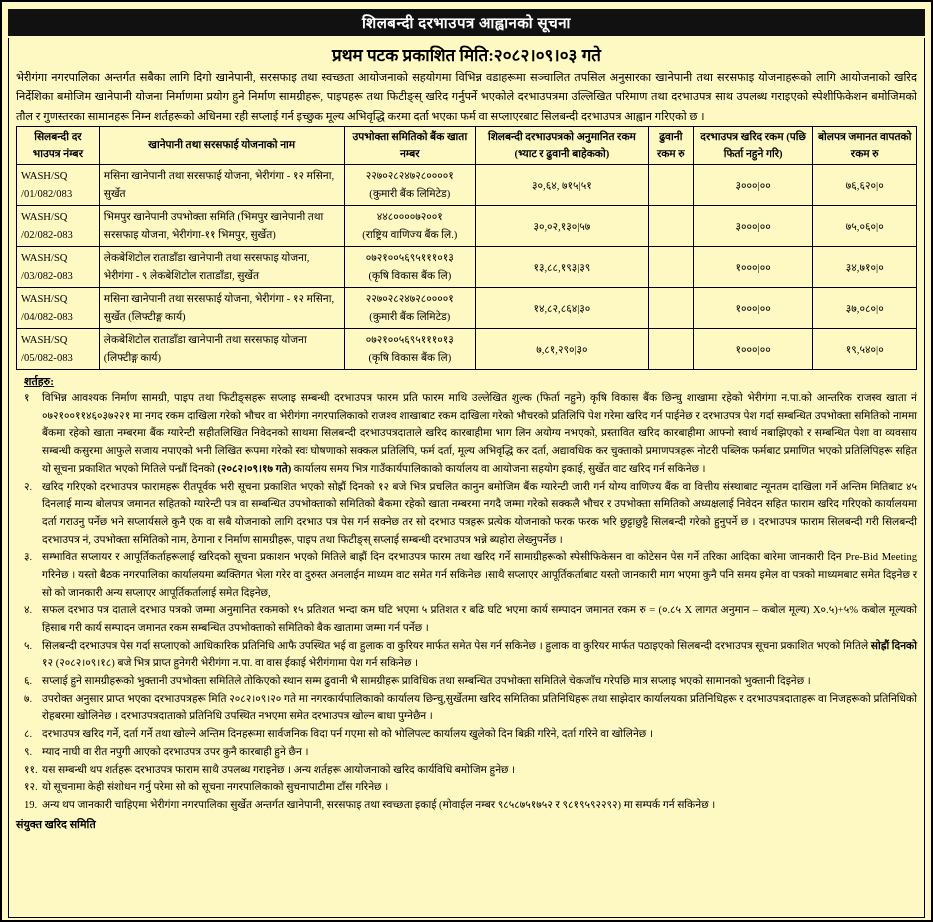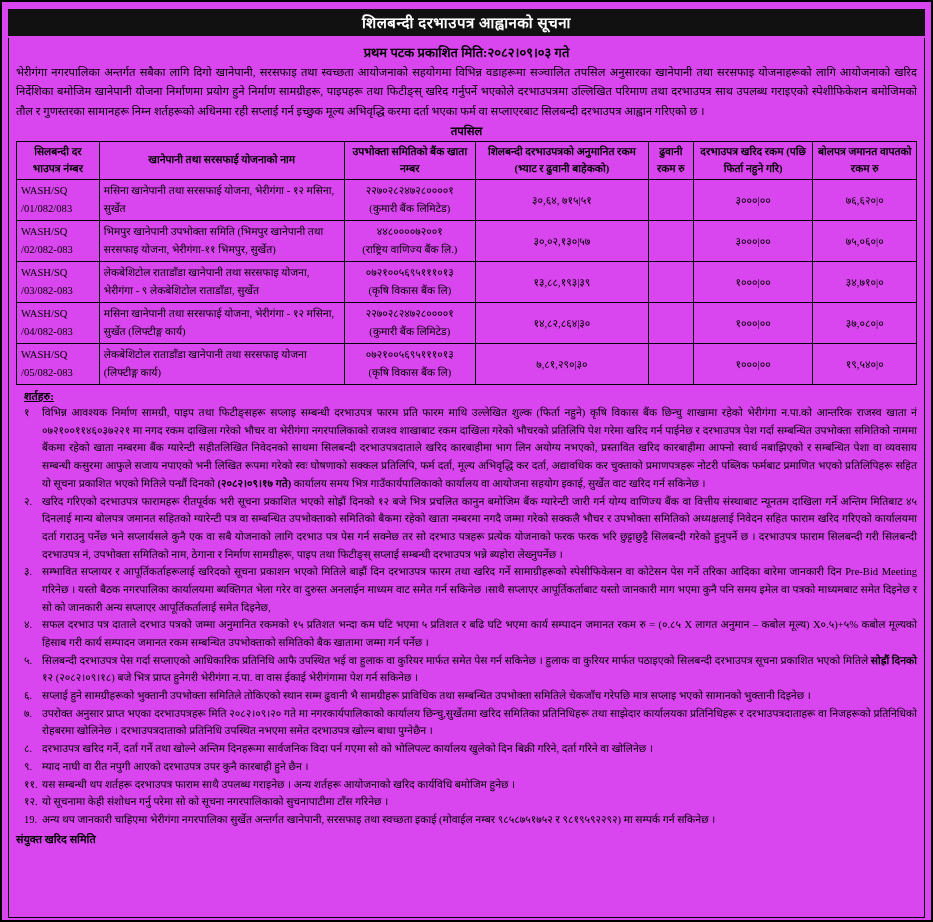--- a/index.html
+++ b/index.html
@@ -1,31 +1,31 @@
 <!DOCTYPE html>
 <html><head>
 <meta charset="utf-8">
 <style>
   * { margin: 0; padding: 0; box-sizing: border-box; }
   html, body { background: #e8e8e8; }
   body { width: 933px; height: 922px; font-family: "Liberation Serif", serif; color: #000; }
   .page {
-    width: 933px; height: 922px; background: #d946ef;
+    width: 933px; height: 922px; background: #fef9c3;
     border: 2px solid #000; padding: 7px 6px 6px 6px; overflow: hidden;
   }
   .title-bar {
     background: #111; color: #fff; text-align: center;
     font-weight: bold; font-size: 15px; padding: 3px 0 4px 0;
     letter-spacing: .5px;
   }
   .content {
     border: 1px solid #000; border-top: none; margin-top: 2px;
     padding: 4px 7px 2px 7px; height: 880px; overflow: hidden;
   }
-  .pub-date { text-align: center; font-weight: bold; font-size: 13px; margin: 1px 0 2px 0; }
+  .pub-date { text-align: center; font-weight: bold; font-size: 17px; margin: 1px 0 2px 0; }
   .intro { text-align: justify; font-size: 11.3px; line-height: 1.72; }
   .tapasil { text-align: center; font-weight: bold; font-size: 11.5px; margin: 2px 0 3px 0; }
 
   table.bid-table { width: 100%; border-collapse: collapse; table-layout: fixed; }
   table.bid-table th, table.bid-table td {
     border: 1px solid #000; font-size: 10.6px; padding: 2px 4px; vertical-align: middle;
   }
   table.bid-table th { font-weight: bold; text-align: center; line-height: 1.55; }
   td.c-id { text-align: left; font-family: "Liberation Serif", serif; margin-left: 32px; }
   td.c-id .blk { display: block; line-height: 1.7; }
@@ -52,21 +52,20 @@
   <div class="title-bar">
     <span>शिलबन्दी दरभाउपत्र आह्वानको सूचना</span>
   </div>
 
   <div class="content">
 
     <div class="pub-date">प्रथम पटक प्रकाशित मिति:२०८२।०९।०३ गते</div>
 
     <p class="intro">भेरीगंगा नगरपालिका अन्तर्गत सबैका लागि दिगो खानेपानी, सरसफाइ तथा स्वच्छता आयोजनाको सहयोगमा विभिन्न वडाहरूमा सञ्चालित तपसिल अनुसारका खानेपानी तथा सरसफाइ योजनाहरूको लागि आयोजनाको खरिद निर्देशिका बमोजिम खानेपानी योजना निर्माणमा प्रयोग हुने निर्माण सामग्रीहरू, पाइपहरू तथा फिटीङ्स् खरिद गर्नुपर्ने भएकोले दरभाउपत्रमा उल्लिखित परिमाण तथा दरभाउपत्र साथ उपलब्ध गराइएको स्पेशीफिकेशन बमोजिमको तौल र गुणस्तरका सामानहरू निम्न शर्तहरूको अधिनमा रही सप्लाई गर्न इच्छुक मूल्य अभिवृद्धि करमा दर्ता भएका फर्म वा सप्लाएरबाट सिलबन्दी दरभाउपत्र आह्वान गरिएको छ ।</p>
 
-    <div class="tapasil">तपसिल</div>
 
     <table class="bid-table">
       <colgroup>
         <col class="w-id">
           <col class="w-name">
           <col class="w-acct">
           <col class="w-est">
           <col class="w-tr">
           <col class="w-buy">
           <col class="w-dep">

